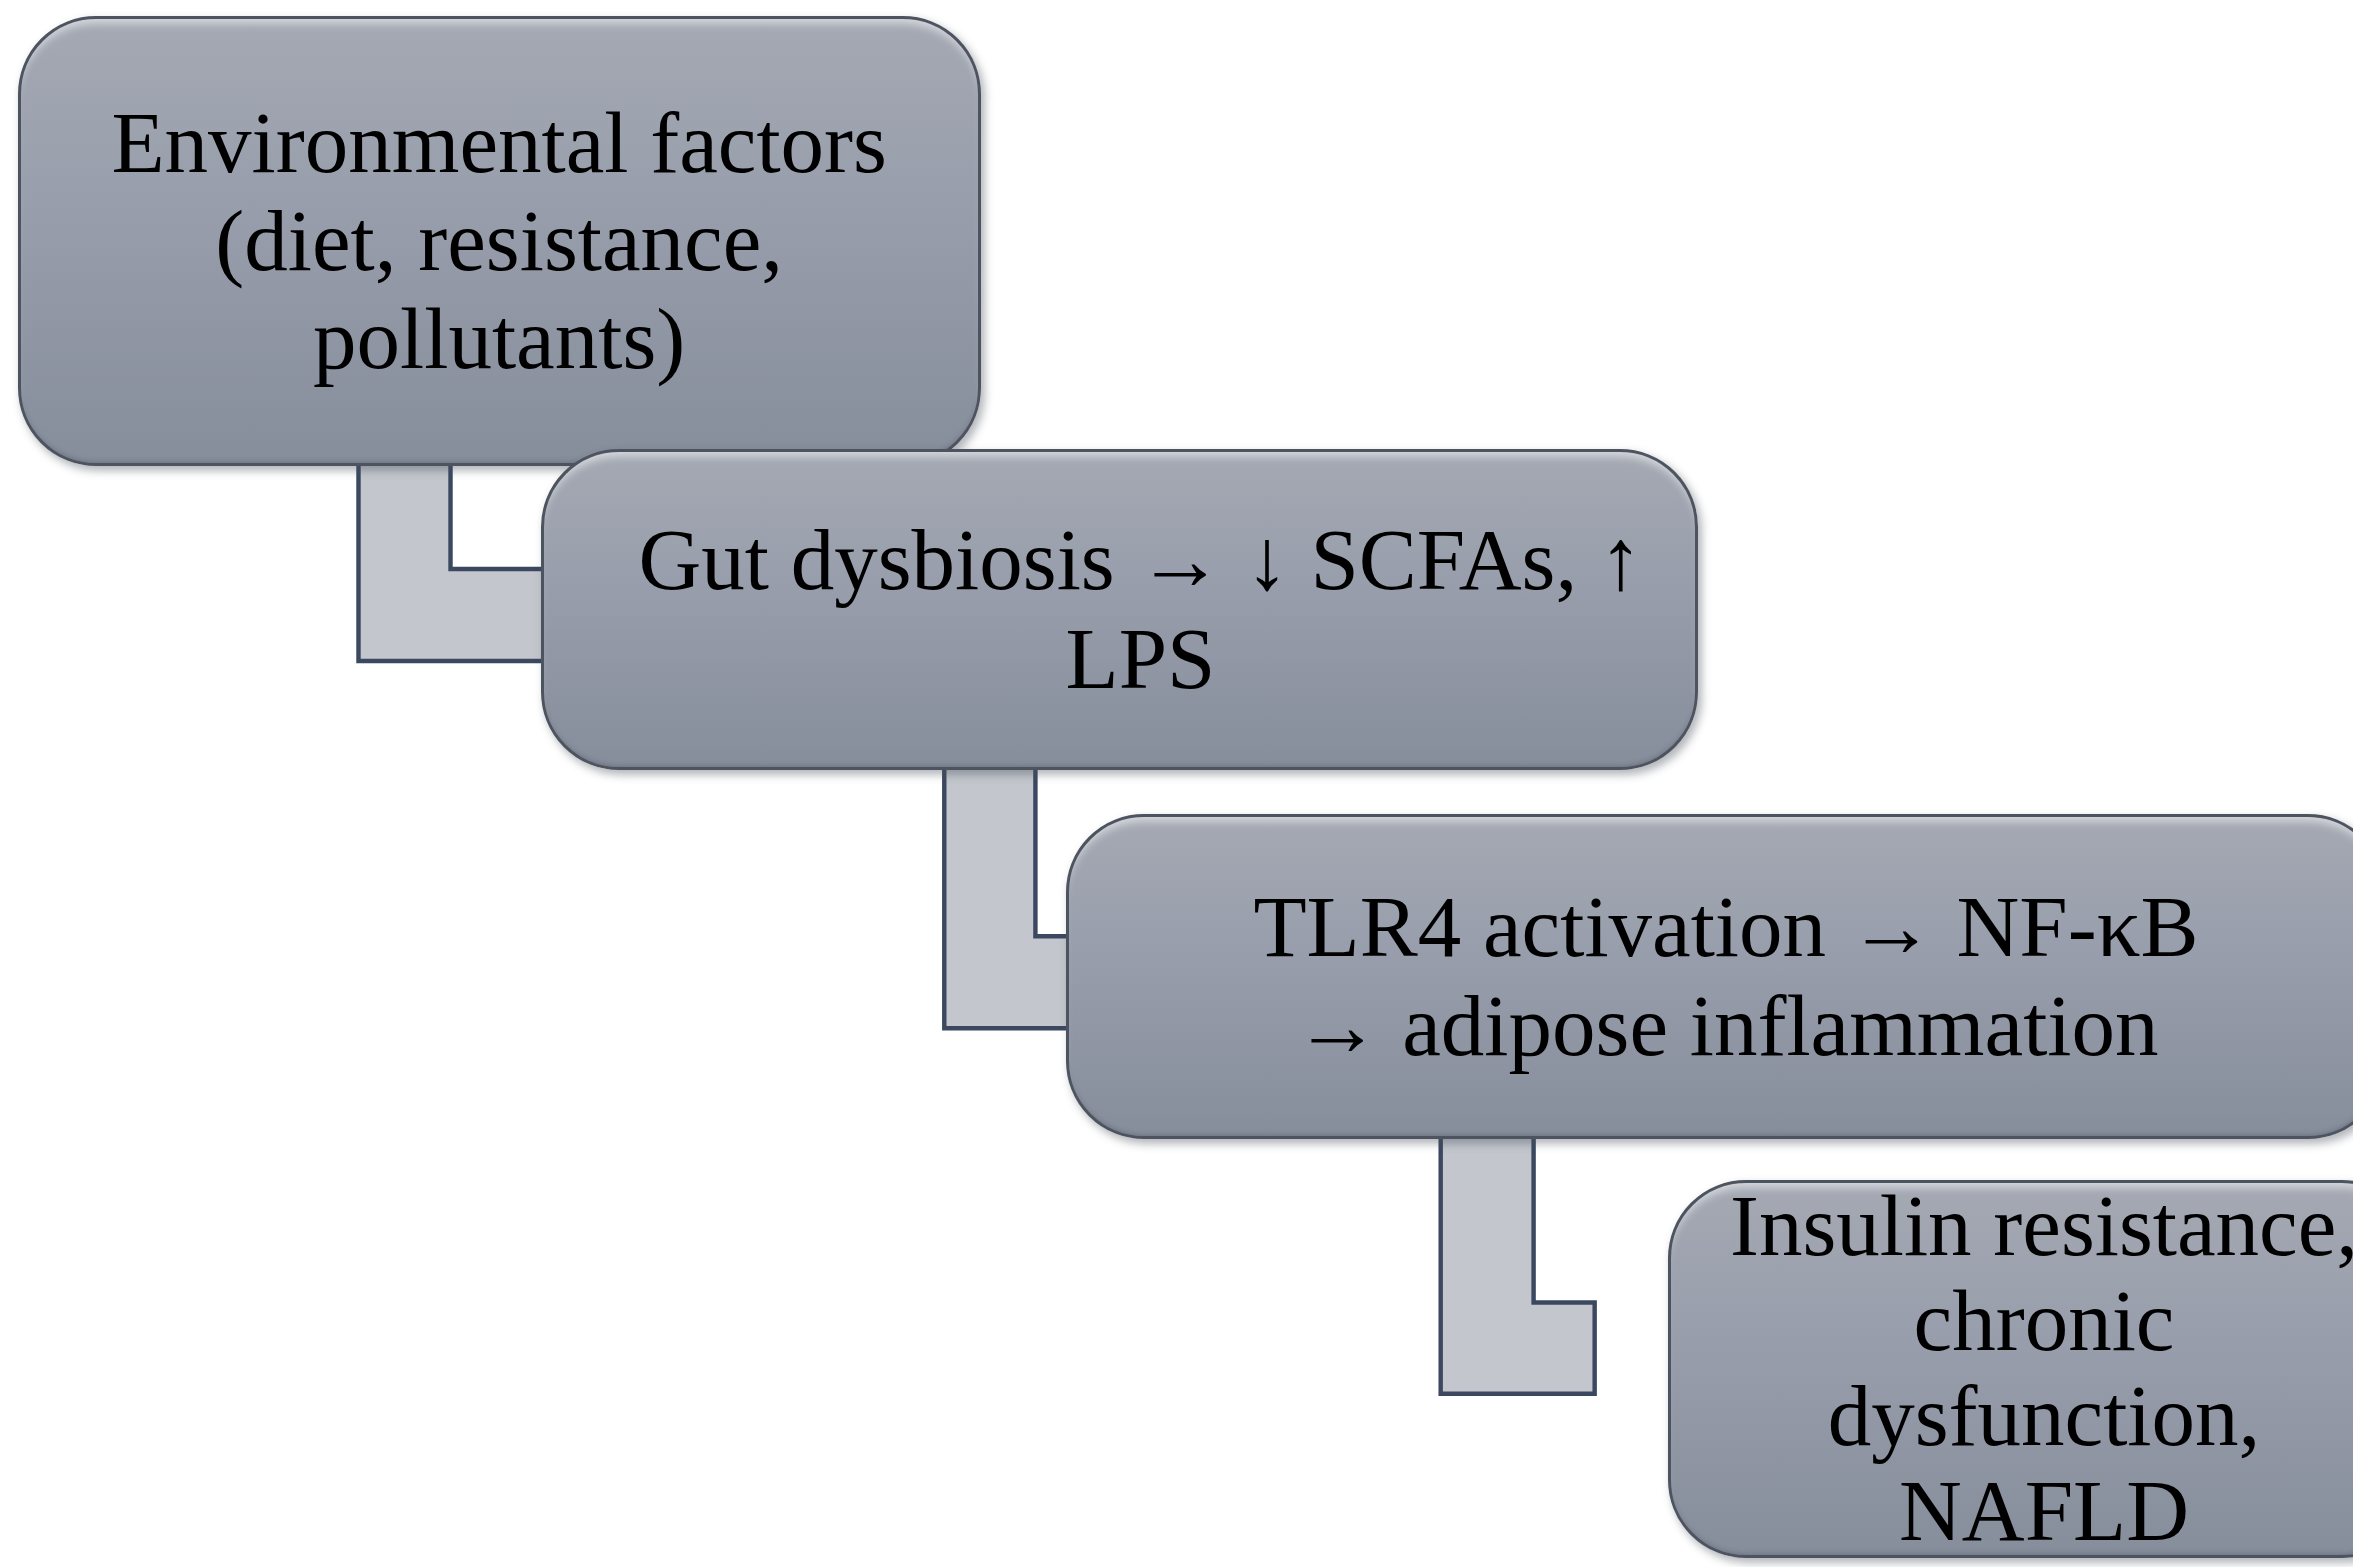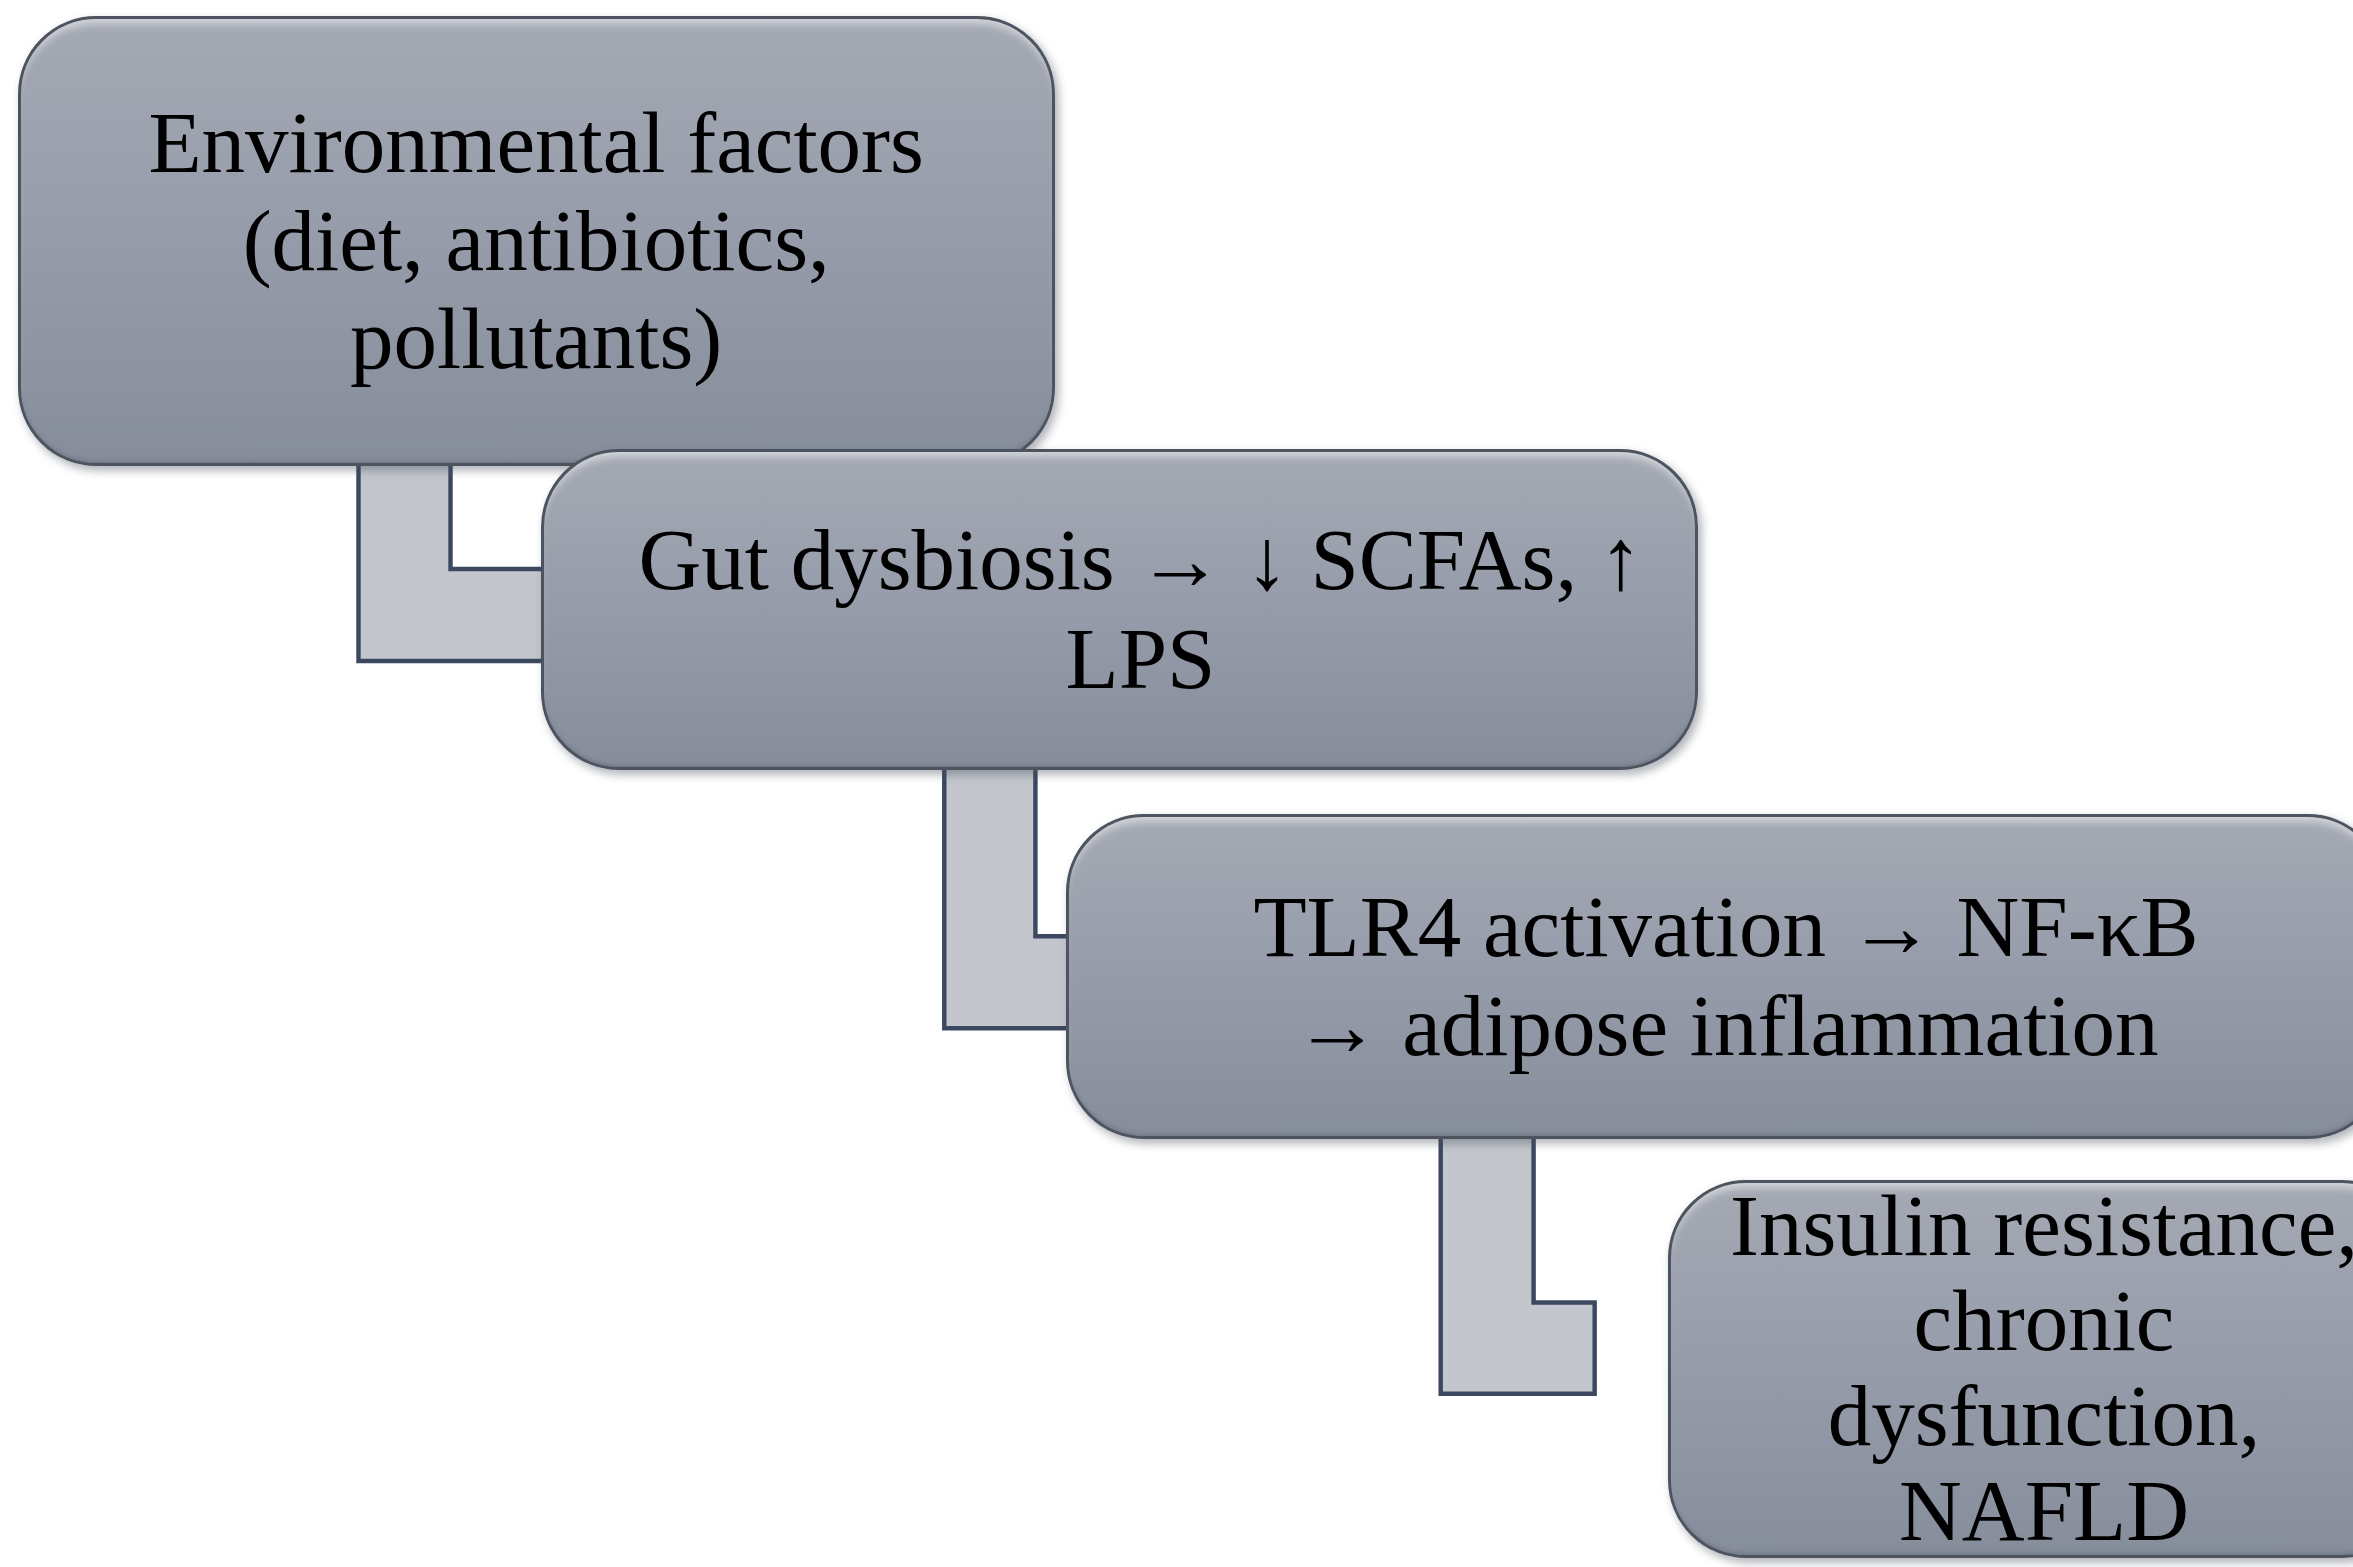--- a/index.html
+++ b/index.html
@@ -40,39 +40,39 @@
     display:flex;
     flex-direction:column;
     justify-content:center;
     align-items:center;
     text-align:center;
     color:var(--text);
     font-size:87px;
     line-height:1.13;
   }
   .box .line{display:block;white-space:nowrap;}
-  .box1{left:17.7px;top:16px;width:1037px;height:450px;}
+  .box1{left:17.7px;top:16px;width:963px;height:450px;}
   .box2{left:541px;top:449px;width:1157px;height:321px;padding-left:42px;}
   .box3{left:1066px;top:814px;width:1320px;height:325px;}
   .box4{left:1668px;top:1180px;width:752px;height:378px;line-height:1.09;}
 </style>
 </head>
 <body>
 
 <div class="canvas">
 
   <svg class="connectors" viewBox="0 0 2660 1772" xmlns="http://www.w3.org/2000/svg">
     <polygon class="connector" points="405,520 509,520 509,643 615,643 615,747 405,747"></polygon>
     <polygon class="connector" points="1067,862 1170,862 1170,1058 1216,1058 1216,1162 1067,1162"></polygon>
     <polygon class="connector" points="1628,1279 1733,1279 1733,1472 1802,1472 1802,1575 1628,1575"></polygon>
   </svg>
 
   <div class="box box1">
     <span class="line">Environmental factors</span>
-    <span class="line">(diet, antibiotics,</span>
+    <span class="line">(diet, resistance,</span>
     <span class="line">pollutants)</span>
   </div>
 
   <div class="box box2">
     <span class="line">Gut dysbiosis → ↓ SCFAs, ↑</span>
     <span class="line">LPS</span>
   </div>
 
   <div class="box box3">
     <span class="line">TLR4 activation → NF-κB</span>

